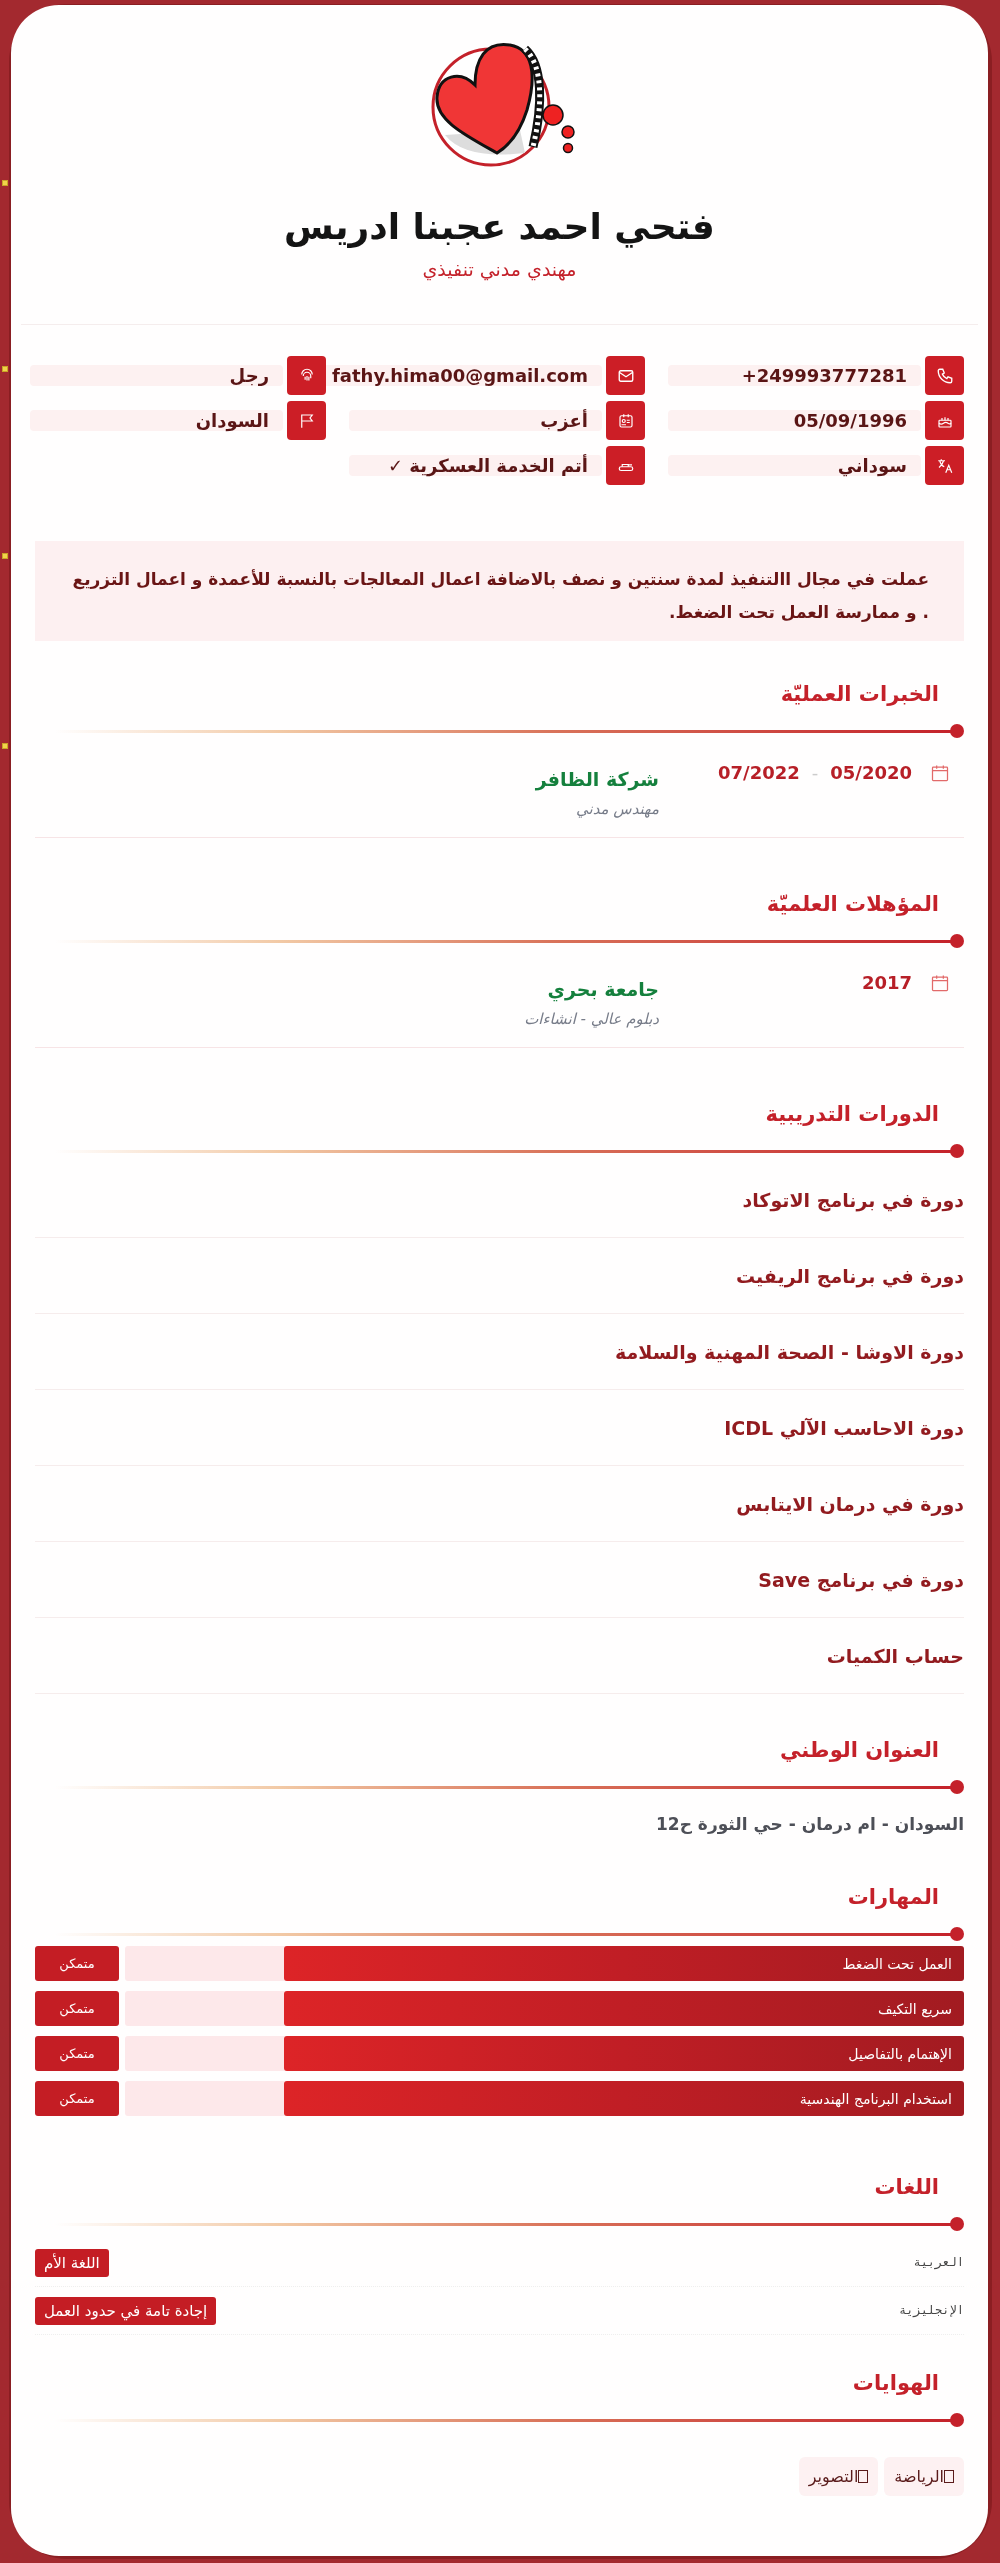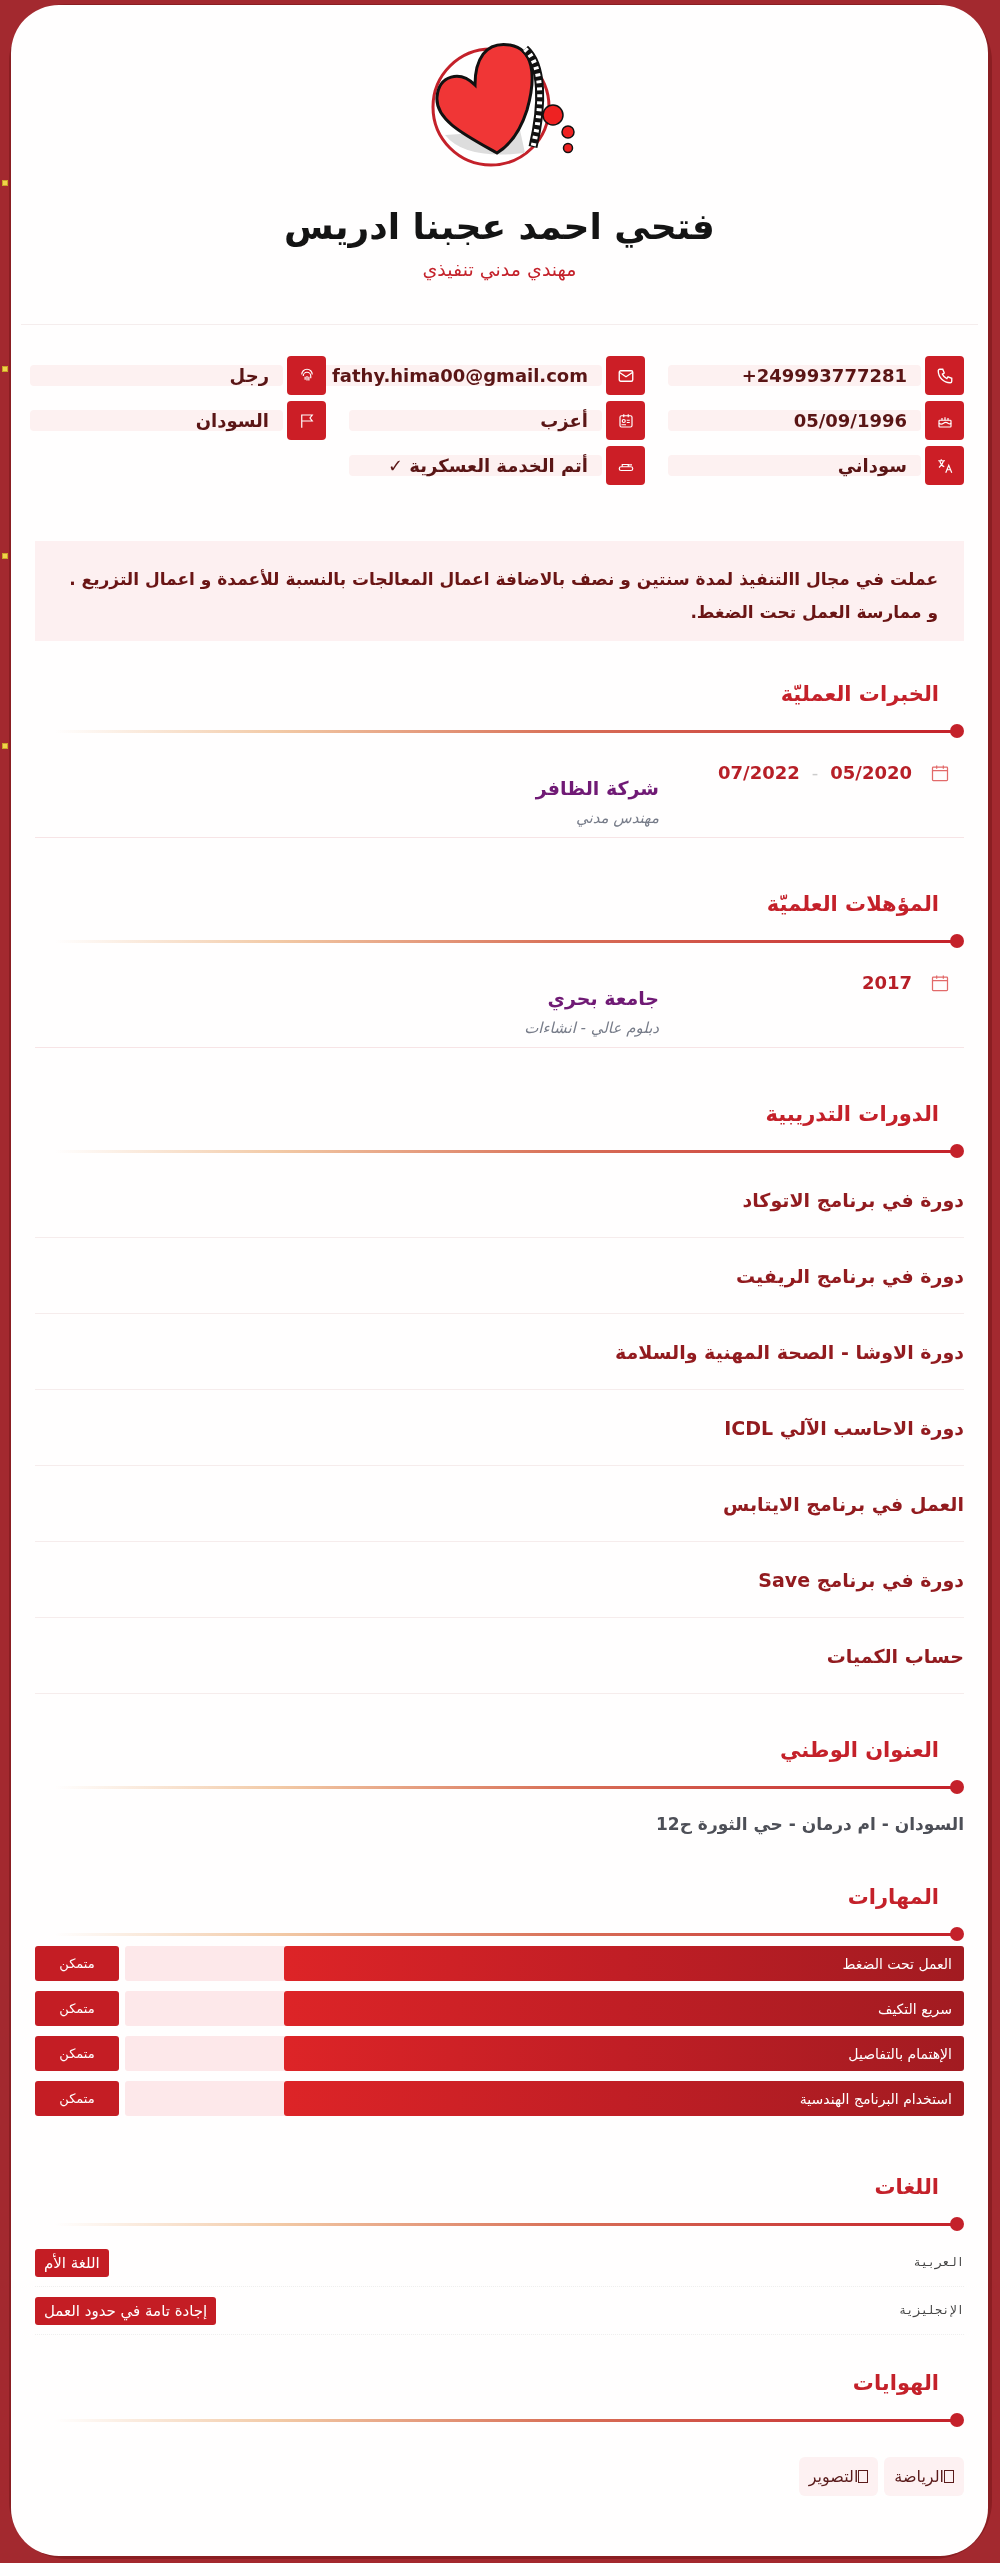--- a/index.html
+++ b/index.html
@@ -53,21 +53,21 @@
   .info-value {
     flex: 1; background: #fdf1f1; margin-right: 4px; border-radius: 4px;
     display: flex; align-items: center; padding: 0 14px;
     font-weight: bold; font-size: 18px; color: #5a1515;
   }
   .info-value.ltr { direction: ltr; justify-content: flex-end; }
 
   
   .summary {
     position: absolute; top: 536px; right: 24px; left: 24px; height: 100px;
-    background: #fdf0f1; padding: 22px 26px 0 26px;
+    background: #fdf0f1; padding: 22px 35px 0 26px;
     font-weight: bold; font-size: 17px; color: #6a1515; line-height: 33px;
   }
 
   
   .section { position: absolute; right: 24px; left: 24px; }
   .sec-title {
     font-weight: bold; font-size: 21px; color: #c4212a;
     padding-right: 25px; height: 34px;
   }
   .sec-line { position: relative; height: 14px; margin-top: 8px; }
@@ -79,21 +79,21 @@
     position: absolute; right: 0; top: 0; width: 14px; height: 14px;
     border-radius: 50%; background: #c4212a;
   }
 
   
   .entry { display: flex; align-items: flex-start; padding: 24px 0 20px 0; border-bottom: 1px solid #f7e4e6; height: 100px; }
   .entry-date { width: 305px; display: flex; align-items: center; color: #b71f27; font-weight: bold; font-size: 18px; }
   .entry-date .cal { width: 20px; height: 20px; margin-left: 18px; margin-right: 14px; color: #e26a6a; }
   .entry-date .sep { color: #ccc; margin: 0 12px; font-weight: normal; }
   .entry-body { flex: 1; }
-  .entry-org { font-weight: bold; font-size: 19px; color: #701a75; margin-top: 15px; }
+  .entry-org { font-weight: bold; font-size: 19px; color: #15803d; margin-top: 6px; }
   .entry-role { font-style: italic; font-size: 15px; color: #777c89; margin-top: 10px; }
 
   
   .course {
     height: 76px; display: flex; align-items: center;
     font-weight: bold; font-size: 19px; color: #921b1f;
     border-bottom: 1px solid #f6ecec;
   }
 
   .address { font-weight: bold; font-size: 17px; color: #4d4f57; margin-top: 20px; }
@@ -281,21 +281,21 @@
     <div class="sec-title">الدورات التدريبية</div>
     <div class="sec-line">
         <div class="bar"></div>
         <div class="dot"></div>
       </div>
     <div style="margin-top:4px">
       <div class="course">دورة في برنامج الاتوكاد</div>
       <div class="course">دورة في برنامج الريفيت</div>
       <div class="course">دورة الاوشا - الصحة المهنية والسلامة</div>
       <div class="course">دورة الاحاسب الآلي ICDL</div>
-      <div class="course">العمل في برنامج الايتابس</div>
+      <div class="course">دورة في درمان الايتابس</div>
       <div class="course">دورة في برنامج Save</div>
       <div class="course">حساب الكميات</div>
     </div>
   </div>
 
   <div class="section" style="top:1733px">
     <div class="sec-title">العنوان الوطني</div>
     <div class="sec-line">
         <div class="bar"></div>
         <div class="dot"></div>

